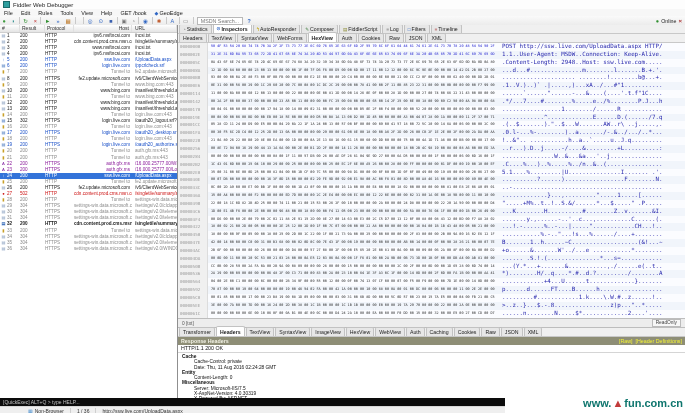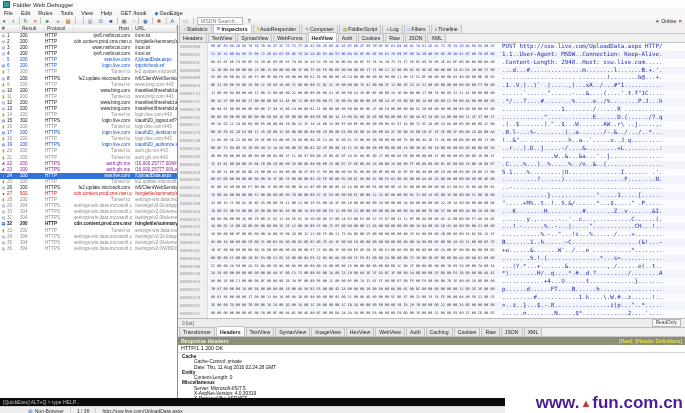--- a/index.html
+++ b/index.html
@@ -69,21 +69,21 @@
   .tree-group{height:5.3px;line-height:5.3px;font-weight:bold;padding-left:4px;}
   .tree-item{height:5.3px;line-height:5.3px;padding-left:16px;white-space:nowrap;overflow:hidden;}
   
   #quickexec{position:absolute;left:0;top:398px;width:513px;height:8px;background:#0c0c0c;color:#c2c2c2;font-size:5px;line-height:8px;padding-left:3px;box-sizing:border-box;white-space:nowrap;overflow:hidden;}
   #statusbar{position:absolute;left:0;top:406px;width:685px;height:7px;background:#efefef;border-top:1px solid #d8d8d8;display:flex;align-items:center;font-size:5px;color:#333;}
   #cap-ico{margin-left:28px;color:#4a90d0;font-size:5px;}
   #cap-label{margin-left:2px;}
   .sb-sep{width:1px;height:5px;background:#cfcfcf;margin:0 6px;}
   
   #watermark{position:absolute;left:505px;top:392px;width:180px;height:21px;background:#ffffff;display:flex;align-items:center;justify-content:flex-end;padding-right:2px;box-sizing:border-box;}
-  #watermark .wm-www{font-size:17px;font-weight:bold;color:#4c1d95;letter-spacing:0;}
+  #watermark .wm-www{font-size:11px;font-weight:bold;color:#0f766e;letter-spacing:0;}
   #watermark .wm-logo{color:#c23b3b;font-size:11px;margin:0 1px;}
 </style>
 </head>
 <body>
 
 <div id="titlebar">
   <div id="app-icon"></div>
   <div id="title-text">Fiddler Web Debugger</div>
 </div>
 

